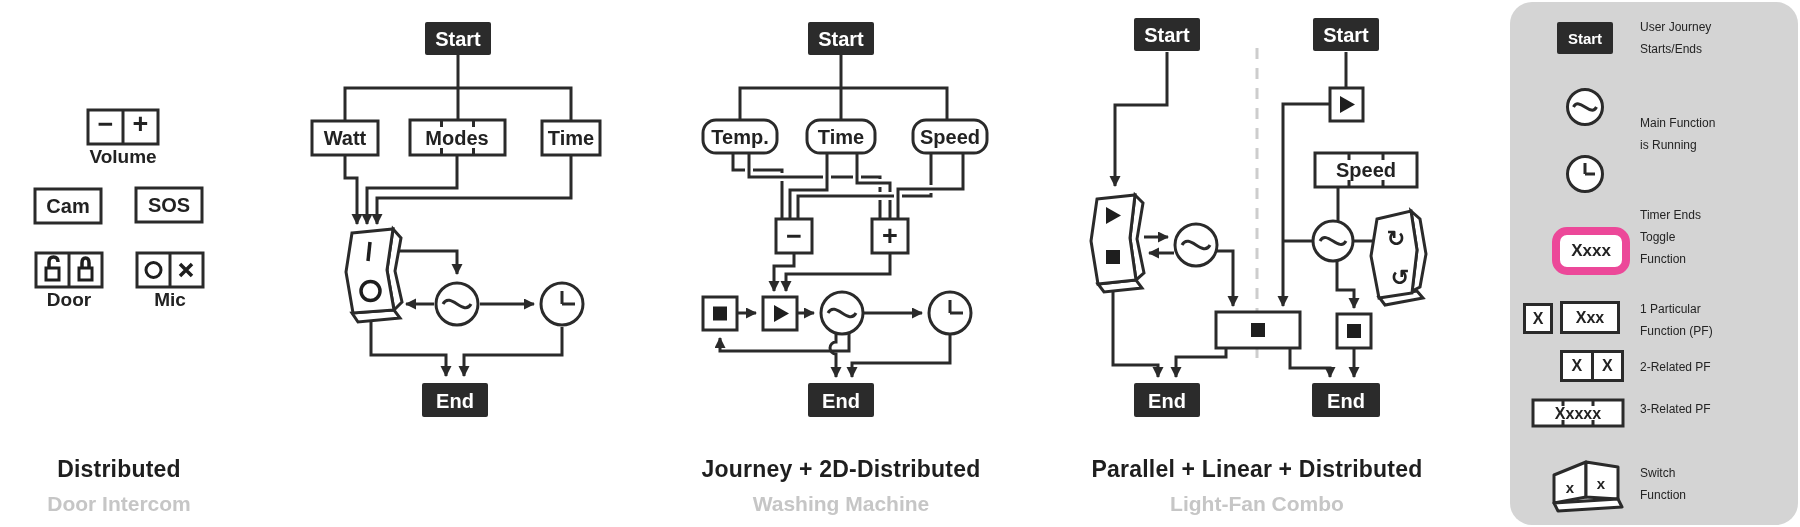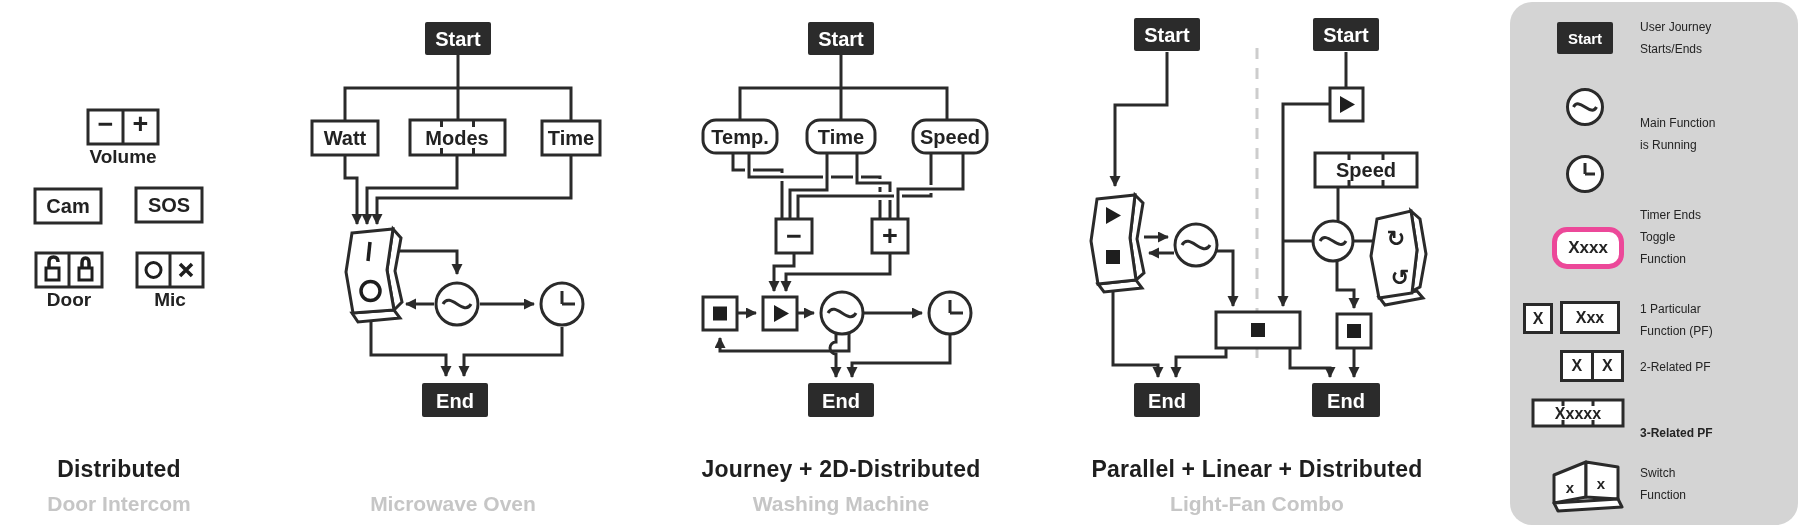--- a/index.html
+++ b/index.html
@@ -17,21 +17,21 @@
   .ntxt{fill:#222222;font-size:20px;font-weight:bold;text-anchor:middle;}
   .stxt{fill:#222222;font-size:19px;font-weight:bold;text-anchor:middle;}
   .symtxt{fill:#222222;font-size:27px;font-weight:bold;text-anchor:middle;}
   .rottxt{fill:#222222;font-size:22px;font-weight:bold;text-anchor:middle;}
   .sec-title{position:absolute;width:460px;text-align:center;font-size:23px;font-weight:bold;color:#1e1e1e;letter-spacing:0.2px;}
   .sec-sub{position:absolute;width:460px;text-align:center;font-size:21px;font-weight:bold;color:#c6c6c6;}
   .legend{position:absolute;left:1510px;top:2px;width:288px;height:523px;background:#d4d4d4;border-radius:22px;}
   .lg-label{position:absolute;left:130px;font-size:12px;line-height:22px;color:#242424;}
   .lg-startbox{position:absolute;left:47px;top:20px;width:56px;height:32px;background:#2b2b2b;color:#fff;
     font-size:15px;font-weight:bold;display:flex;align-items:center;justify-content:center;border-radius:2px;}
-  .lg-togglebox{position:absolute;left:42px;top:225px;width:62px;height:32px;background:#fff;border:5px solid #ec4899;
+  .lg-togglebox{position:absolute;left:42px;top:225px;width:62px;height:32px;background:#fff;border:8px solid #ec4899;
     border-radius:15px;display:flex;align-items:center;justify-content:center;font-size:17px;font-weight:bold;color:#222;}
   .lg-xbox{position:absolute;background:#fff;border:3px solid #2a2a2a;display:flex;align-items:center;justify-content:center;
     font-size:16px;font-weight:bold;color:#222;}
   .lg-2rel{position:absolute;left:50px;top:348px;width:58px;height:26px;background:#fff;border:3px solid #2a2a2a;display:flex;}
   .lg-2rel .cell{flex:1;display:flex;align-items:center;justify-content:center;font-size:16px;font-weight:bold;color:#222;}
   .lg-2rel .cell + .cell{border-left:3px solid #2a2a2a;}
   .lg-iconwrap{position:absolute;}
 </style>
 </head>
 <body>
@@ -307,21 +307,20 @@
       <g>
         <rect class="dark" x="1312" y="383" width="68" height="34" rx="2"></rect>
         <text class="wtxt" x="1346" y="408">End</text>
       </g>
     </g>
   </svg>
 
   <div class="sec-title" style="left:-111px;top:456px;">Distributed</div>
   <div class="sec-sub" style="left:-111px;top:492px;">Door Intercom</div>
 
-  <div class="sec-sub" style="left:223px;top:492px;">Microwave Oven</div>
 
   <div class="sec-title" style="left:611px;top:456px;">Journey + 2D-Distributed</div>
   <div class="sec-sub" style="left:611px;top:492px;">Washing Machine</div>
 
   <div class="sec-title" style="left:1027px;top:456px;">Parallel + Linear + Distributed</div>
   <div class="sec-sub" style="left:1027px;top:492px;">Light-Fan Combo</div>
 
   <div class="legend">
 
     <div class="lg-startbox">Start</div>
@@ -372,21 +371,21 @@
       <div>2-Related PF</div>
     </div>
 
     <div class="lg-iconwrap" style="left:21px;top:396px;">
       <svg width="94" height="30" viewBox="0 0 94 30">
         <rect x="2" y="2" width="90" height="26" fill="#fff" stroke="#2a2a2a" stroke-width="3"></rect>
         <path d="M32,2 V8 M62,2 V8 M32,28 V22 M62,28 V22" stroke="#2a2a2a" stroke-width="3" fill="none"></path>
         <text x="47" y="21" text-anchor="middle" font-size="16" font-weight="bold" fill="#222">Xxxxx</text>
       </svg>
     </div>
-    <div class="lg-label" style="top:420px;font-weight:bold;">
+    <div class="lg-label" style="top:396px;">
       <div>3-Related PF</div>
     </div>
 
     <div class="lg-iconwrap" style="left:34px;top:455px;">
       <svg width="84" height="56" viewBox="0 0 84 56">
         <polygon points="10,18 42,5 42,40 10,46" fill="#fff" stroke="#2a2a2a" stroke-width="3" stroke-linejoin="round"></polygon>
         <polygon points="42,5 74,10 74,42 42,40" fill="#fff" stroke="#2a2a2a" stroke-width="3" stroke-linejoin="round"></polygon>
         <polygon points="10,46 74,42 78,50 14,54" fill="#fff" stroke="#2a2a2a" stroke-width="3" stroke-linejoin="round"></polygon>
         <text x="26" y="36" text-anchor="middle" font-size="15" font-weight="bold" fill="#222">x</text>
         <text x="57" y="32" text-anchor="middle" font-size="15" font-weight="bold" fill="#222">x</text>

